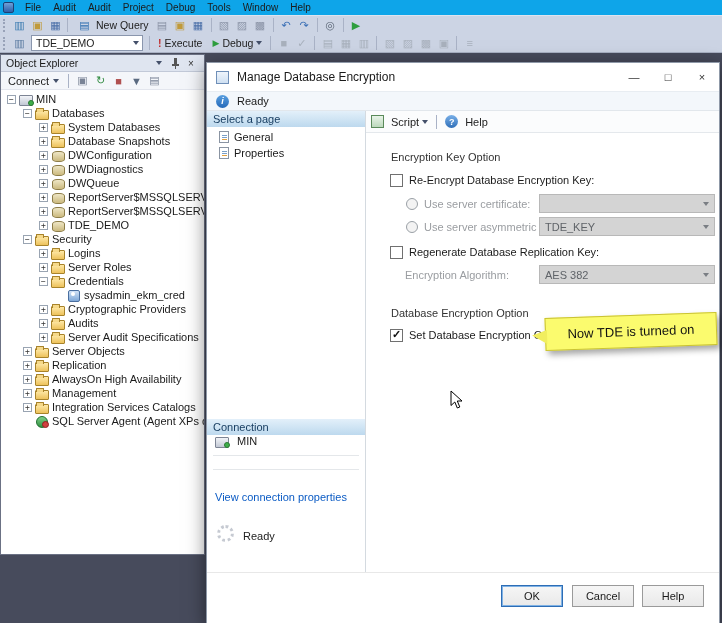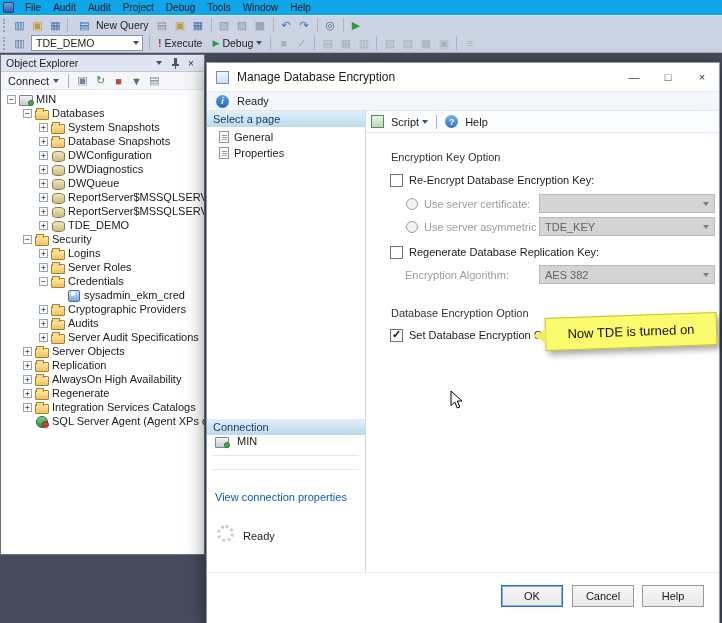--- a/index.html
+++ b/index.html
@@ -248,21 +248,21 @@
         <span class="tlabel">MIN</span>
       </div>
       <div class="trow" style="padding-left: 22px;">
         <span class="exp">−</span>
         <span class="ticon ti-folder"></span>
         <span class="tlabel">Databases</span>
       </div>
       <div class="trow" style="padding-left: 38px;">
         <span class="exp">+</span>
         <span class="ticon ti-folder"></span>
-        <span class="tlabel">System Snapshots</span>
+        <span class="tlabel">System Databases</span>
       </div>
       <div class="trow" style="padding-left: 38px;">
         <span class="exp">+</span>
         <span class="ticon ti-folder"></span>
         <span class="tlabel">Database Snapshots</span>
       </div>
       <div class="trow" style="padding-left: 38px;">
         <span class="exp">+</span>
         <span class="ticon ti-db"></span>
         <span class="tlabel">DWConfiguration</span>
@@ -343,21 +343,21 @@
         <span class="tlabel">Replication</span>
       </div>
       <div class="trow" style="padding-left: 22px;">
         <span class="exp">+</span>
         <span class="ticon ti-folder"></span>
         <span class="tlabel">AlwaysOn High Availability</span>
       </div>
       <div class="trow" style="padding-left: 22px;">
         <span class="exp">+</span>
         <span class="ticon ti-folder"></span>
-        <span class="tlabel">Regenerate</span>
+        <span class="tlabel">Management</span>
       </div>
       <div class="trow" style="padding-left: 22px;">
         <span class="exp">+</span>
         <span class="ticon ti-folder"></span>
         <span class="tlabel">Integration Services Catalogs</span>
       </div>
       <div class="trow" style="padding-left: 22px;">
         <span class="exp-sp"></span>
         <span class="ticon ti-agent"></span>
         <span class="tlabel">SQL Server Agent (Agent XPs disabled)</span>

